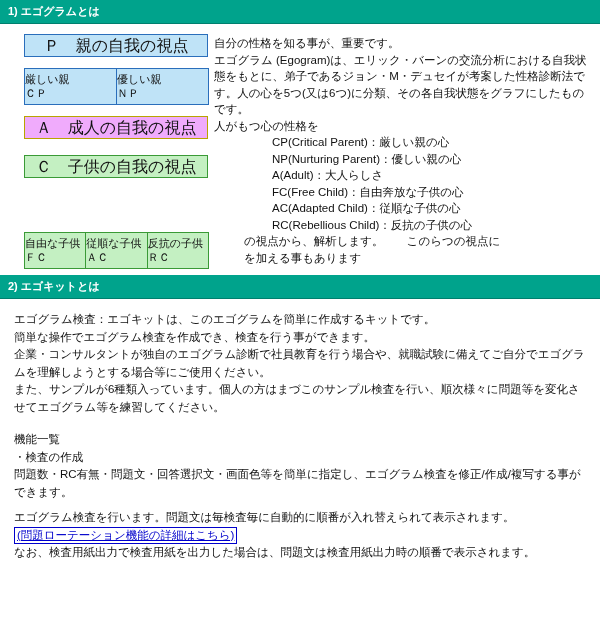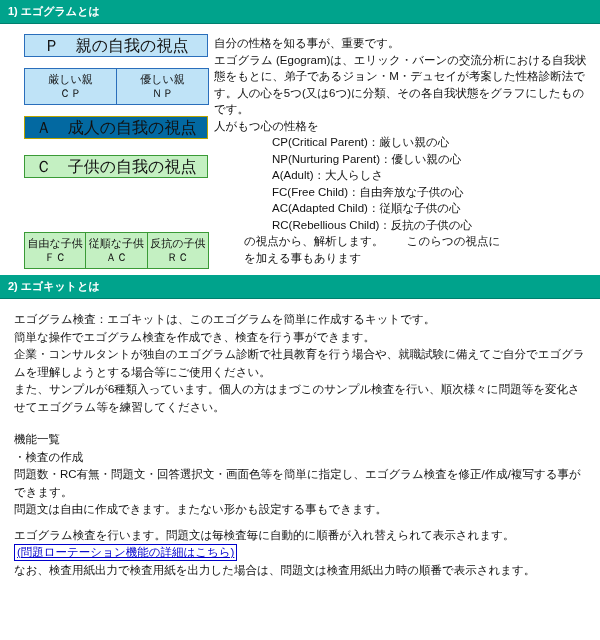--- a/index.html
+++ b/index.html
@@ -40,34 +40,33 @@
   .ego-box {
     border: 1px solid #1c5fa8;
     margin-bottom: 11px;
     background: #bfe3f7;
     text-align: center;
     font-size: 16px;
     line-height: 15px;
     padding: 3px 0 3px 0;
   }
   .ego-box.p   { background: #bfe3f7; border-color: #2a6ebb; }
-  .ego-box.a   { background: #0369a1; border-color: #b9a400; }
+  .ego-box.a   { background: #f0abfc; border-color: #b9a400; }
   .ego-box.c   { background: #c4f0c2; border-color: #3a9a36; margin-bottom: 6px; }
   .ego-sub-row {
     display: flex;
     gap: 0;
     border: 0;
   }
   .ego-sub {
     flex: 1 1 0;
     border: 1px solid #2a6ebb;
     background: #bfe3f7;
     font-size: 11px;
     line-height: 14px;
-    text-align: center;
     padding: 3px 0 4px 0;
     margin-right: -1px;
   }
   .ego-sub.green { border-color: #3a9a36; background: #c4f0c2; margin-top: 48px; }
   .ego-sub .l2 { display:block; }
   .sec1-text {
     flex: 1 1 auto;
     font-size: 11.5px;
     line-height: 16.5px;
     padding-top: 1px;
@@ -171,21 +170,20 @@
     <p>エゴグラム検査：エゴキットは、このエゴグラムを簡単に作成するキットです。</p>
     <p>簡単な操作でエゴグラム検査を作成でき、検査を行う事ができます。</p>
     <p>企業・コンサルタントが独自のエゴグラム診断で社員教育を行う場合や、就職試験に備えてご自分でエゴグラムを理解しようとする場合等にご使用ください。</p>
     <p>また、サンプルが6種類入っています。個人の方はまづこのサンプル検査を行い、順次様々に問題等を変化させてエゴグラム等を練習してください。</p>
 
     <div class="gap"></div>
 
     <p>機能一覧</p>
     <p>・検査の作成</p>
     <p>問題数・RC有無・問題文・回答選択文・画面色等を簡単に指定し、エゴグラム検査を修正/作成/複写する事ができます。</p>
-    <p>問題文は自由に作成できます。またない形かも設定する事もできます。</p>
 
     <div class="gap-sm"></div>
 
     <p>エゴグラム検査を行います。問題文は毎検査毎に自動的に順番が入れ替えられて表示されます。</p>
     <p><span class="link-box">(問題ローテーション機能の詳細はこちら)</span></p>
     <p>なお、検査用紙出力で検査用紙を出力した場合は、問題文は検査用紙出力時の順番で表示されます。</p>
 
   </div>
 
 </div>

